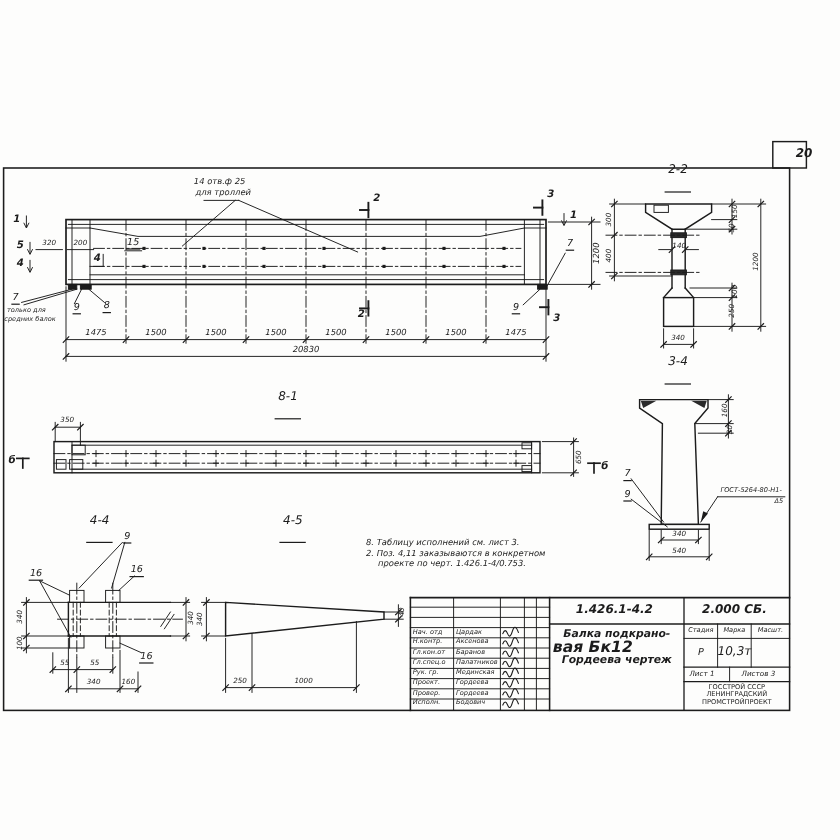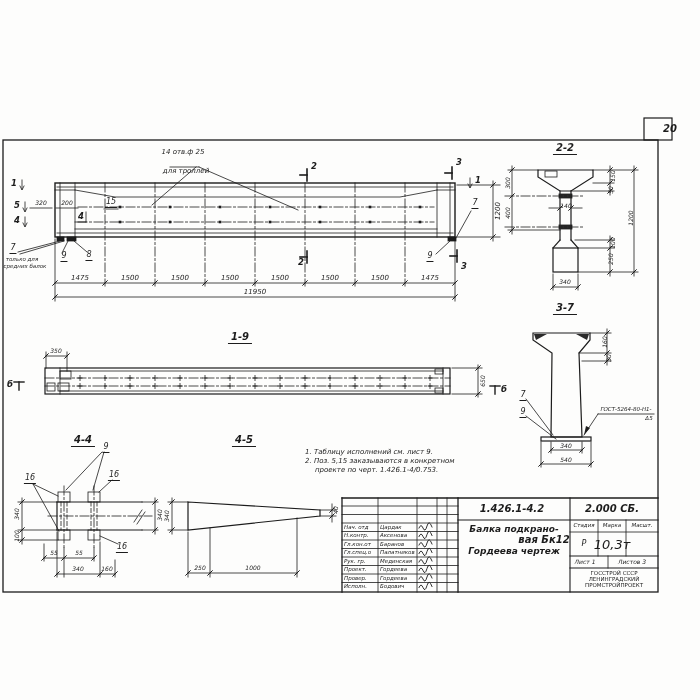--- a/index.html
+++ b/index.html
@@ -3,21 +3,21 @@
 <meta charset="utf-8">
 <style>
   html,body{margin:0;padding:0;background:#e8e8e6;}
   #sheet{position:relative;width:700px;height:700px;background:#fdfdfc;overflow:hidden;
          font-family:"DejaVu Sans",sans-serif;color:#1c1c1c;}
   svg{position:absolute;left:0;top:0;}
   .lb{position:absolute;transform:translate(-50%,-50%);font-style:italic;font-size:7px;
       white-space:nowrap;line-height:1;color:#1c1c1c;}
   .rot{transform:translate(-50%,-50%) rotate(-90deg);}
   .pos{font-size:8px;border-bottom:1px solid #1c1c1c;padding:0 1px 1px;}
-  .sec{font-size:10px;font-weight:bold;border-bottom:1.2px solid #1c1c1c;padding:0 3px 1px;}
+  .sec{font-size:10px;font-weight:normal;border-bottom:1.2px solid #1c1c1c;padding:0 3px 12px;}
   .mk{font-size:8.5px;font-weight:bold;}
   .tiny{font-size:5.5px;}
   .small6{font-size:6px;}
   .tb{position:absolute;font-style:italic;white-space:nowrap;}
 </style>
 </head>
 <body>
 
 <div id="sheet">
 
@@ -426,65 +426,65 @@
 
 <span class="lb mk" style="left:14px;top:183px;">1</span>
 <span class="lb mk" style="left:17px;top:205px;">5</span>
 <span class="lb mk" style="left:17px;top:220px;">4</span>
 <span class="lb mk" style="left:478px;top:180px;">1</span>
 <span class="lb mk" style="left:314px;top:166px;">2</span>
 <span class="lb mk" style="left:301px;top:262px;">2</span>
 <span class="lb mk" style="left:459px;top:162px;">3</span>
 <span class="lb mk" style="left:464px;top:266px;">3</span>
 <span class="lb" style="left:183px;top:152px;font-style:italic;">14 отв.ф 25</span>
-<span class="lb" style="left:186px;top:171px;">для троллей</span>
+<span class="lb" style="left:186px;top:161px;">для троллей</span>
 <span class="lb small6" style="left:41px;top:203px;">320</span>
 <span class="lb small6" style="left:67px;top:203px;">200</span>
 <span class="lb pos" style="left:111px;top:203px;">15</span>
 <span class="lb mk" style="left:81px;top:216px;">4</span>
 <span class="lb pos" style="left:13px;top:249px;">7</span>
 <span class="lb tiny" style="left:22px;top:260px;">только для</span>
 <span class="lb tiny" style="left:25px;top:267px;">средних балок</span>
 <span class="lb pos" style="left:64px;top:257px;">9</span>
 <span class="lb pos" style="left:89px;top:256px;">8</span>
 <span class="lb pos" style="left:475px;top:204px;">7</span>
 <span class="lb pos" style="left:430px;top:257px;">9</span>
 <span class="lb rot" style="left:498px;top:211px;">1200</span>
 <span class="lb" style="left:80px;top:278px;">1475</span>
 <span class="lb" style="left:130px;top:278px;">1500</span>
 <span class="lb" style="left:180px;top:278px;">1500</span>
 <span class="lb" style="left:230px;top:278px;">1500</span>
 <span class="lb" style="left:280px;top:278px;">1500</span>
 <span class="lb" style="left:330px;top:278px;">1500</span>
 <span class="lb" style="left:380px;top:278px;">1500</span>
 <span class="lb" style="left:430px;top:278px;">1475</span>
-<span class="lb" style="left:255px;top:292px;">11950</span>
+<span class="lb" style="left:255px;top:292px;">20830</span>
 
 <span class="lb sec" style="left:565px;top:149px;">2-2</span>
 <span class="lb rot small6" style="left:508px;top:183px;">300</span>
 <span class="lb rot small6" style="left:508px;top:213px;">400</span>
 <span class="lb small6" style="left:566px;top:206px;">140</span>
 <span class="lb rot small6" style="left:613px;top:176px;">150</span>
 <span class="lb rot small6" style="left:611px;top:190px;">50</span>
 <span class="lb rot small6" style="left:631px;top:218px;">1200</span>
 <span class="lb rot small6" style="left:613px;top:243px;">100</span>
 <span class="lb rot small6" style="left:611px;top:259px;">250</span>
 <span class="lb small6" style="left:565px;top:282px;">340</span>
 
-<span class="lb sec" style="left:565px;top:309px;">3-7</span>
+<span class="lb sec" style="left:565px;top:309px;">3-4</span>
 <span class="lb rot small6" style="left:605px;top:342px;">160</span>
 <span class="lb rot small6" style="left:609px;top:358px;">30</span>
 <span class="lb pos" style="left:523px;top:396px;">7</span>
 <span class="lb pos" style="left:523px;top:413px;">9</span>
 <span class="lb tiny" style="left:626px;top:410px;">ГОСТ-5264-80-Н1-</span>
 <span class="lb tiny" style="left:649px;top:419px;">Δ5</span>
 <span class="lb small6" style="left:566px;top:446px;">340</span>
 <span class="lb small6" style="left:566px;top:460px;">540</span>
 
-<span class="lb sec" style="left:240px;top:338px;">1-9</span>
+<span class="lb sec" style="left:240px;top:338px;">8-1</span>
 <span class="lb small6" style="left:56px;top:351px;">350</span>
 <span class="lb rot small6" style="left:483px;top:381px;">650</span>
 <span class="lb mk" style="left:10px;top:384px;">б</span>
 <span class="lb mk" style="left:504px;top:389px;">б</span>
 
 <span class="lb sec" style="left:83px;top:441px;">4-4</span>
 <span class="lb pos" style="left:106px;top:448px;">9</span>
 <span class="lb pos" style="left:30px;top:479px;">16</span>
 <span class="lb pos" style="left:114px;top:476px;">16</span>
 <span class="lb pos" style="left:122px;top:548px;">16</span>
@@ -495,34 +495,34 @@
 <span class="lb small6" style="left:79px;top:553px;">55</span>
 <span class="lb small6" style="left:78px;top:569px;">340</span>
 <span class="lb small6" style="left:107px;top:569px;">160</span>
 
 <span class="lb sec" style="left:244px;top:441px;">4-5</span>
 <span class="lb rot small6" style="left:167px;top:516px;">340</span>
 <span class="lb small6" style="left:200px;top:568px;">250</span>
 <span class="lb small6" style="left:253px;top:568px;">1000</span>
 <span class="lb rot small6" style="left:336px;top:510px;">40</span>
 
-<span class="tb" style="left:305px;top:448px;font-size:7px;">1. Таблицу исполнений см. лист 9.</span>
-<span class="tb" style="left:305px;top:457px;font-size:7px;">2. Поз. 5,15 заказываются в конкретном</span>
+<span class="tb" style="left:305px;top:448px;font-size:7px;">8. Таблицу исполнений см. лист 3.</span>
+<span class="tb" style="left:305px;top:457px;font-size:7px;">2. Поз. 4,11 заказываются в конкретном</span>
 <span class="tb" style="left:315px;top:466px;font-size:7px;">проекте по черт. 1.426.1-4/0.753.</span>
 
 <span class="lb" style="left:512px;top:509px;font-size:10px;font-weight:bold;">1.426.1-4.2</span>
 <span class="lb" style="left:612px;top:509px;font-size:10px;font-weight:bold;">2.000 СБ.</span>
 <span class="lb" style="left:514px;top:529px;font-size:9px;font-weight:bold;">Балка подкрано-</span>
-<span class="lb" style="left:544px;top:540px;font-size:10px;font-weight:bold;">вая Бк12</span>
+<span class="lb" style="left:494px;top:540px;font-size:13px;font-weight:bold;">вая Бк12</span>
 <span class="lb" style="left:514px;top:551px;font-size:9px;font-weight:bold;">Гордеева чертеж</span>
 <span class="lb tiny" style="left:584px;top:526px;">Стадия</span>
 <span class="lb tiny" style="left:612px;top:526px;">Марка</span>
 <span class="lb tiny" style="left:642px;top:526px;">Масшт.</span>
 <span class="lb" style="left:584px;top:544px;font-size:8px;">Р</span>
-<span class="lb" style="left:612px;top:544px;font-size:13px;">10,3т</span>
+<span class="lb" style="left:612px;top:544px;font-size:10px;">10,3т</span>
 <span class="lb small6" style="left:585px;top:562px;">Лист 1</span>
 <span class="lb small6" style="left:632px;top:562px;">Листов 3</span>
 <span class="lb tiny" style="left:614px;top:574px;font-style:normal;">ГОССТРОЙ СССР</span>
 <span class="lb tiny" style="left:614px;top:580px;font-style:normal;">ЛЕНИНГРАДСКИЙ</span>
 <span class="lb tiny" style="left:614px;top:586px;font-style:normal;">ПРОМСТРОЙПРОЕКТ</span>
 <div id="sigrows">
       <span class="tb tiny" style="left: 344px; top: 523.8px;">Нач. отд</span>
       <span class="tb tiny" style="left: 380px; top: 523.8px;">Цардак</span>
       <span class="tb tiny" style="left: 344px; top: 532.3px;">Н.контр.</span>
       <span class="tb tiny" style="left: 380px; top: 532.3px;">Аксенова</span>

